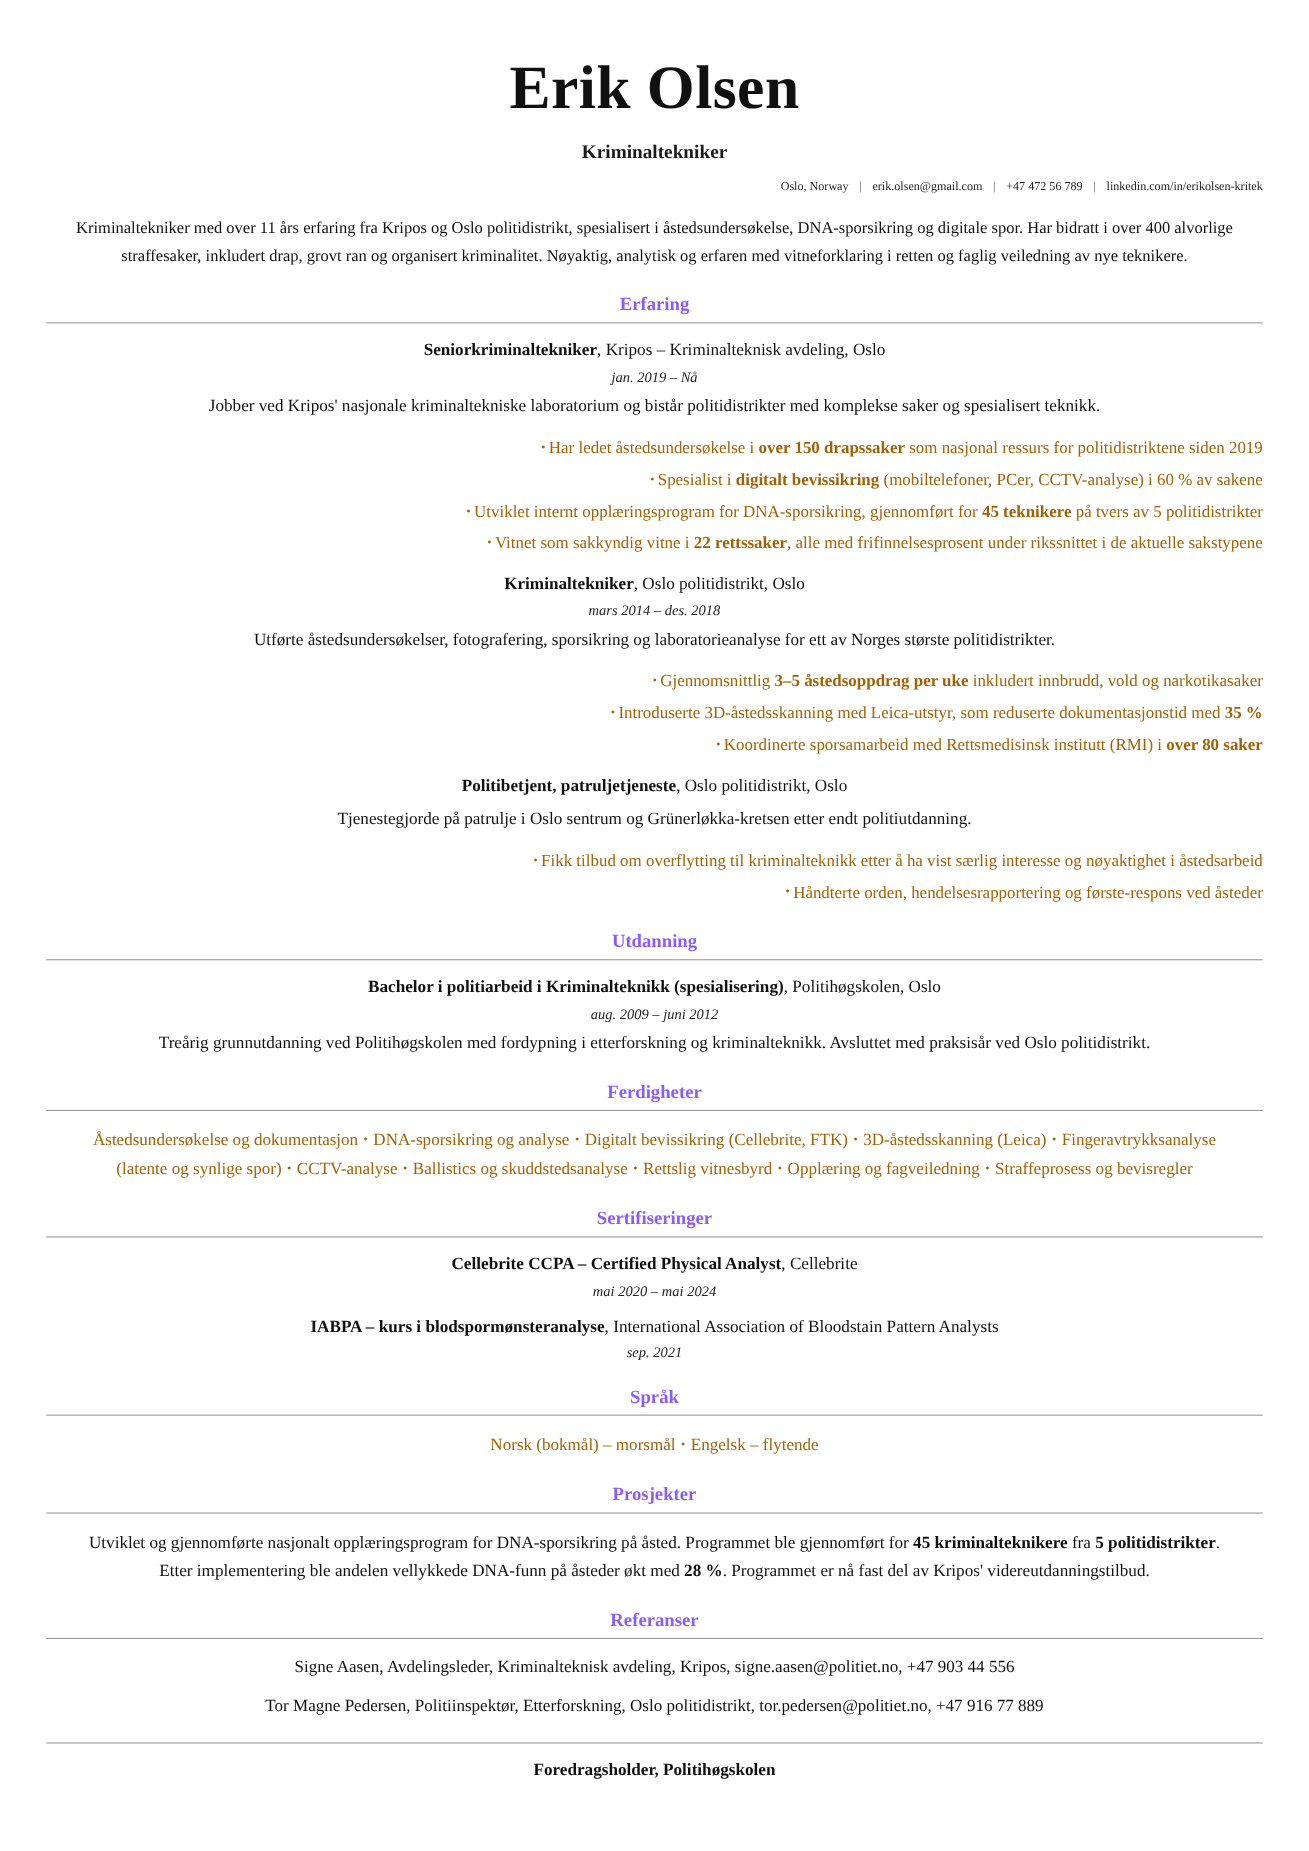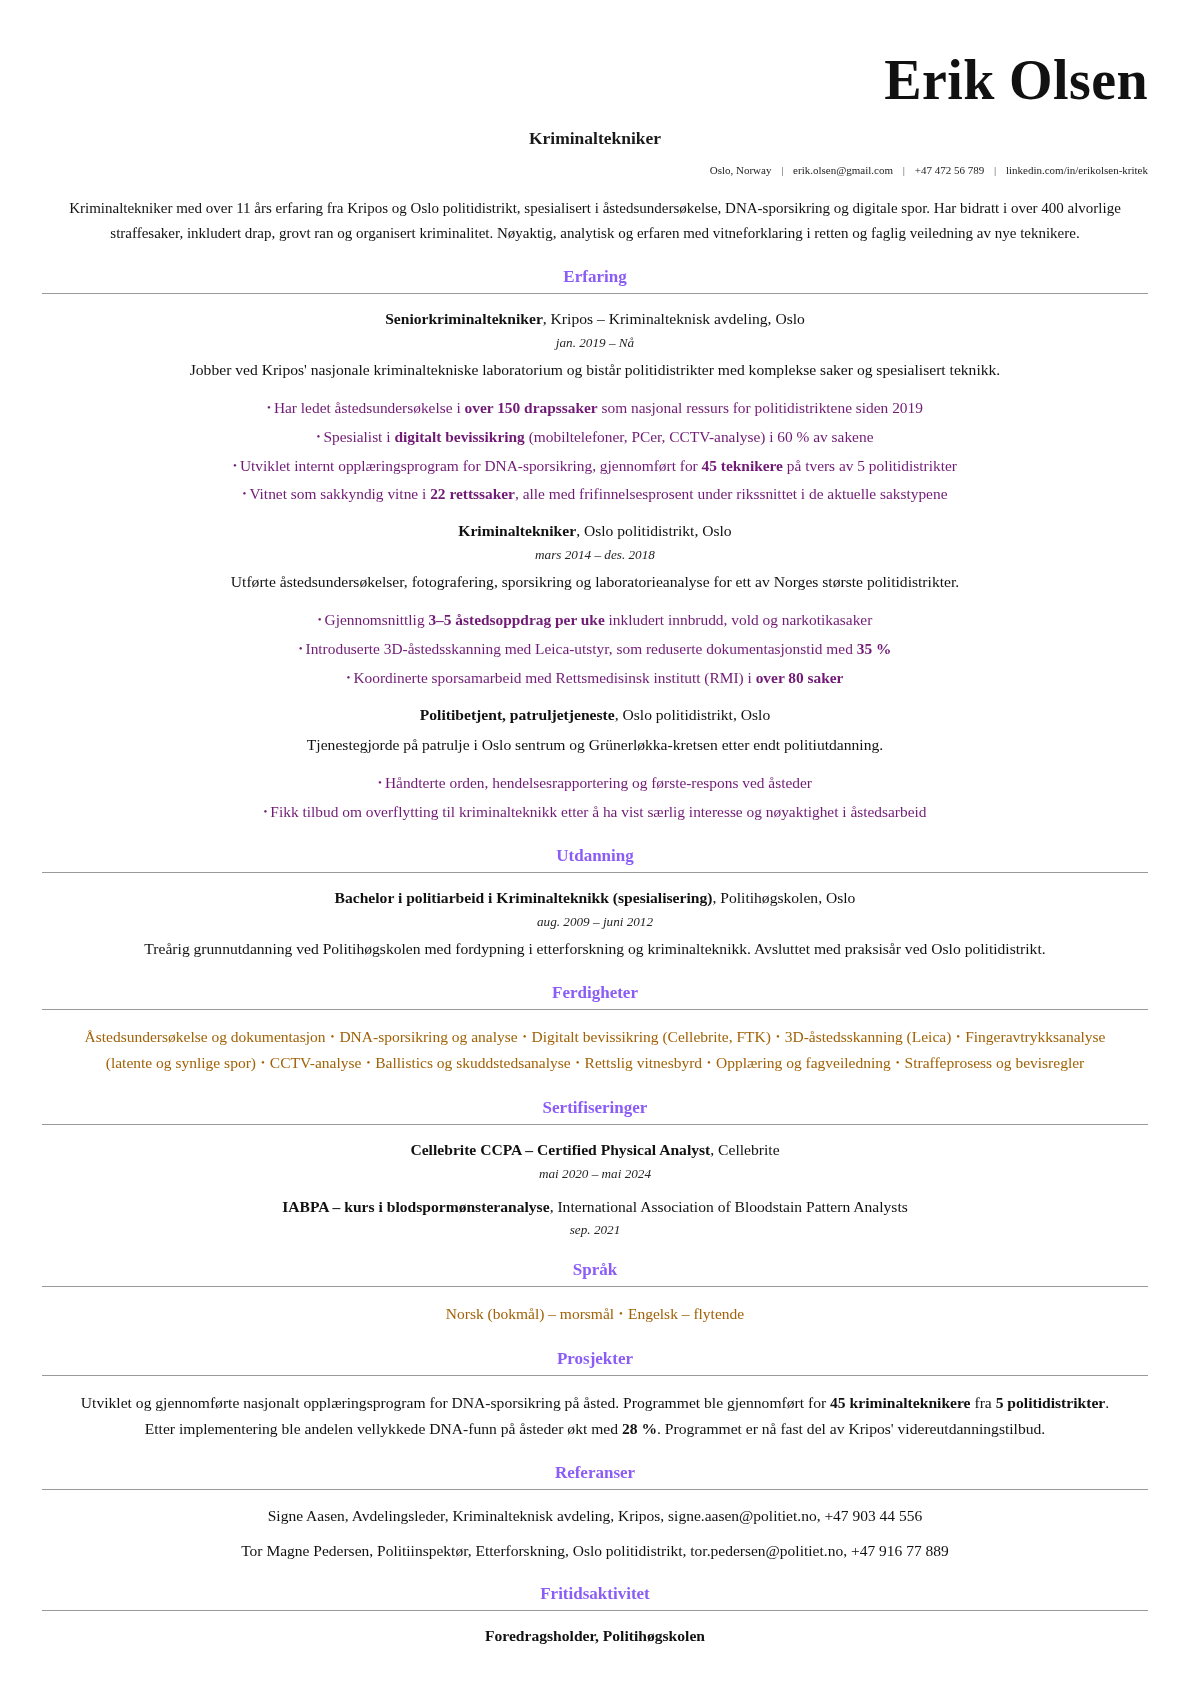--- a/index.html
+++ b/index.html
@@ -18,21 +18,21 @@
     width: 1190px;
     min-height: 1683px;
     box-sizing: border-box;
     padding: 44px 42px 18px 42px;
     position: relative;
     background: #ffffff;
   }
 
   
   .name {
-    text-align: right;
+    text-align: center;
     font-size: 56px;
     font-weight: 700;
     letter-spacing: 0.4px;
     line-height: 1.08;
     margin: 6px 0 0 0;
     color: #111111;
   }
   .headline {
     text-align: center;
     font-size: 17.5px;
@@ -103,25 +103,25 @@
     line-height: 1.55;
     margin-top: 7px;
     color: #111111;
   }
   .bullets {
     list-style: none;
     margin: 14px 0 0 0;
     padding: 0;
   }
   .bullet {
-    text-align: center;
+    text-align: right;
     font-size: 15.4px;
     line-height: 1.55;
     margin-top: 5px;
-    color: #701a75;
+    color: #a16207;
   }
   .bullet:first-child { margin-top: 0; }
   .bullet .dot {
     font-size: 11px;
     vertical-align: 2px;
     padding-right: 3px;
   }
   b, strong { font-weight: 700; }
 
   
@@ -201,22 +201,22 @@
           <ul class="bullets">
             <li class="bullet"><span class="dot">•</span>Gjennomsnittlig <b>3–5 åstedsoppdrag per uke</b> inkludert innbrudd, vold og narkotikasaker</li>
             <li class="bullet"><span class="dot">•</span>Introduserte 3D-åstedsskanning med Leica-utstyr, som reduserte dokumentasjonstid med <b>35 %</b></li>
             <li class="bullet"><span class="dot">•</span>Koordinerte sporsamarbeid med Rettsmedisinsk institutt (RMI) i <b>over 80 saker</b></li>
           </ul>
         </div>
         <div class="entry">
           <div class="entry-head"><span class="entry-role">Politibetjent, patruljetjeneste</span><span class="entry-org">, Oslo politidistrikt, Oslo</span></div>
           <div class="entry-desc">Tjenestegjorde på patrulje i Oslo sentrum og Grünerløkka-kretsen etter endt politiutdanning.</div>
           <ul class="bullets">
+            <li class="bullet"><span class="dot">•</span>Fikk tilbud om overflytting til kriminalteknikk etter å ha vist særlig interesse og nøyaktighet i åstedsarbeid</li>
             <li class="bullet"><span class="dot">•</span>Håndterte orden, hendelsesrapportering og første-respons ved åsteder</li>
-            <li class="bullet"><span class="dot">•</span>Fikk tilbud om overflytting til kriminalteknikk etter å ha vist særlig interesse og nøyaktighet i åstedsarbeid</li>
           </ul>
         </div>
       </div>
   </div>
 
   <div class="section">
     <div class="section-title">Utdanning</div>
     <hr class="section-rule">
     <div>
         <div class="entry">
@@ -263,21 +263,20 @@
   <div class="section">
     <div class="section-title">Referanser</div>
     <hr class="section-rule">
     <div>
         <div class="ref-line"><span class="ref-name">Signe Aasen</span><span>, Avdelingsleder, Kriminalteknisk avdeling, Kripos, signe.aasen@politiet.no, +47 903 44 556</span></div>
         <div class="ref-line"><span class="ref-name">Tor Magne Pedersen</span><span>, Politiinspektør, Etterforskning, Oslo politidistrikt, tor.pedersen@politiet.no, +47 916 77 889</span></div>
       </div>
   </div>
 
   <div class="section">
-    <div class="section-title">Fritidsaktivitet</div>
     <hr class="section-rule">
     <div>
         <div class="entry">
           <div class="entry-head"><span class="entry-role">Foredragsholder, Politihøgskolen</span></div>
         </div>
       </div>
   </div>
 
 </div>
 

